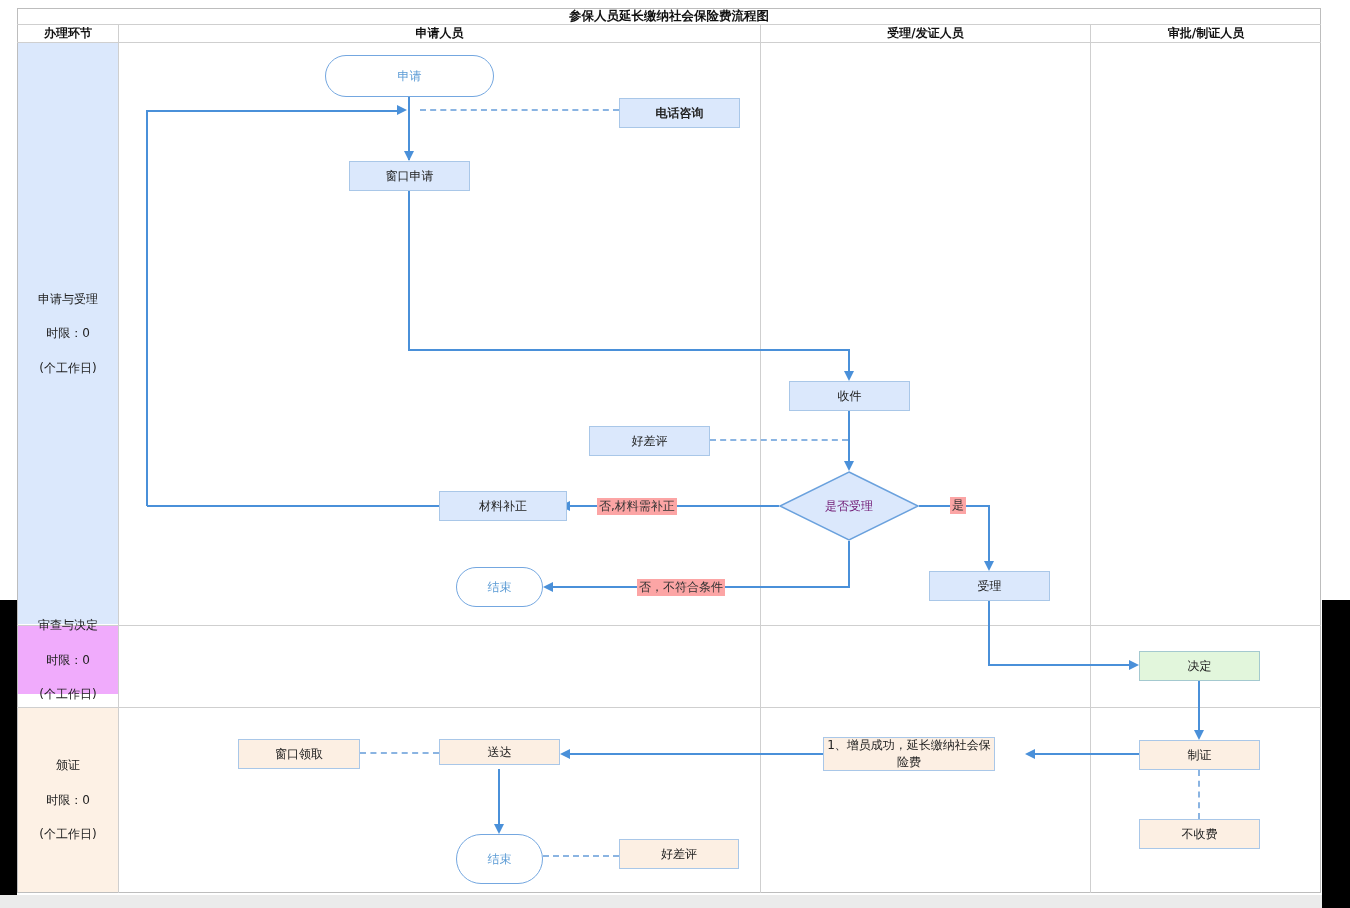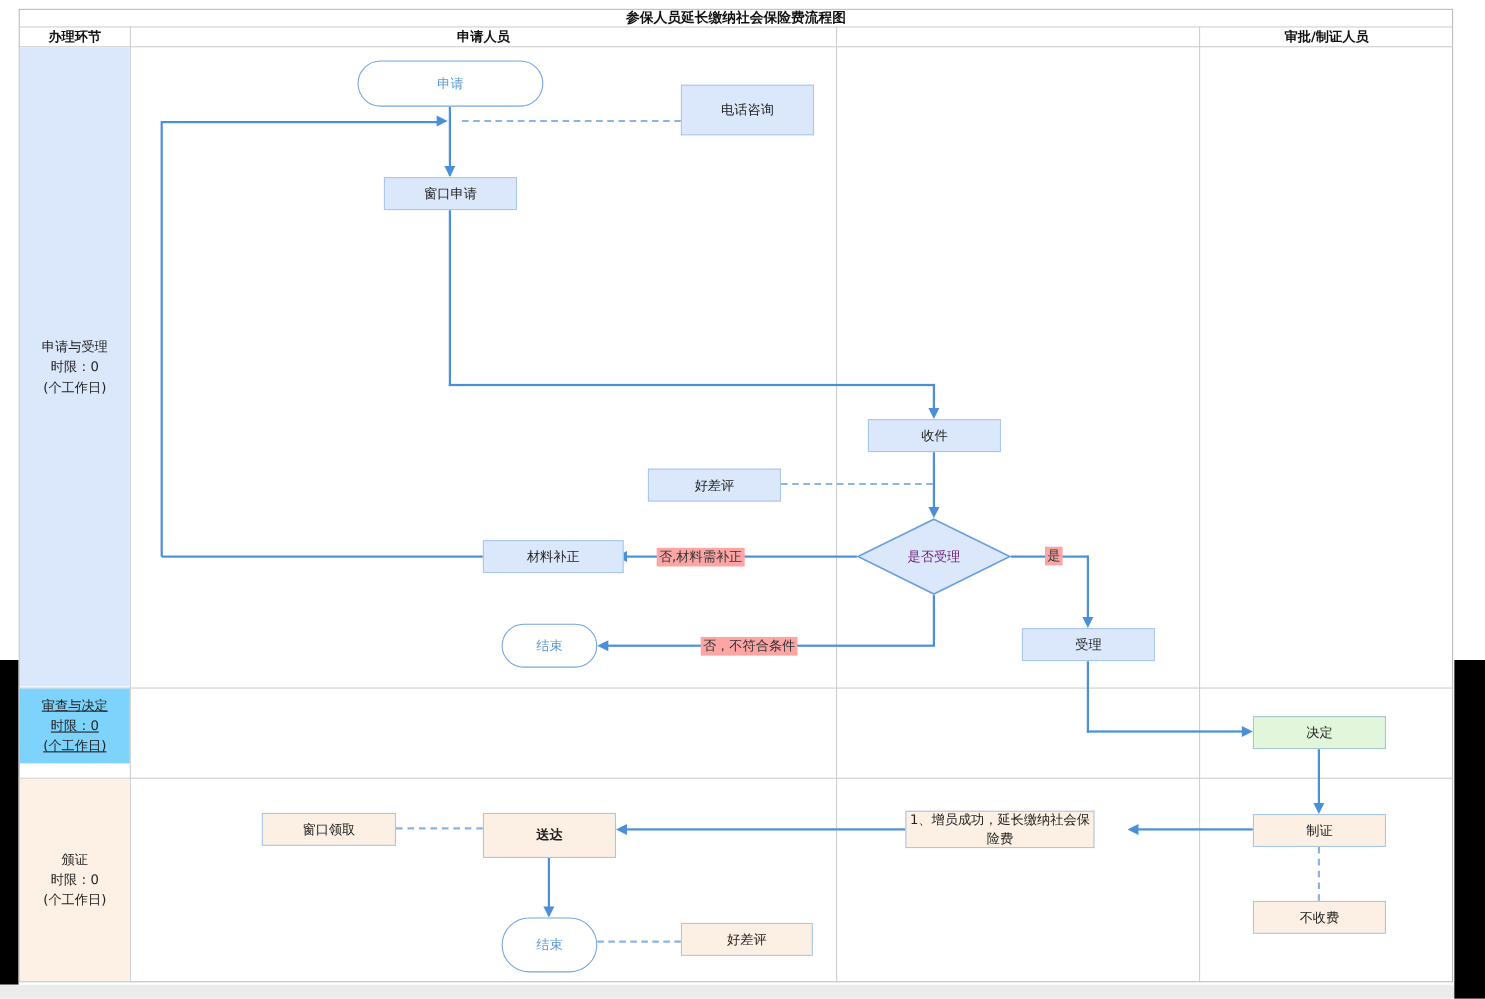--- a/index.html
+++ b/index.html
@@ -14,21 +14,21 @@
   .black-zone{position:absolute;background:#000;}
   .canvas-bar{position:absolute;background:#ebebeb;}
   .page{position:absolute;left:17px;top:0;width:1305px;height:895px;background:#fff;}
   .frame{position:absolute;left:17px;top:8px;width:1304px;height:885px;border:1px solid var(--tborder);}
   .gridline{position:absolute;background:#cfcfcf;}
   .title-row{position:absolute;left:17px;top:8px;width:1304px;height:17px;
     display:flex;align-items:center;justify-content:center;font-size:12.5px;font-weight:bold;color:#111;}
   .hcell{position:absolute;top:25px;height:17px;display:flex;align-items:center;justify-content:center;
     font-size:12px;font-weight:bold;color:#111;}
   .lane-cell{position:absolute;left:18px;width:100px;display:flex;flex-direction:column;
-    align-items:center;justify-content:center;font-size:12px;color:#222;line-height:1.55;text-align:center;}
+    align-items:center;justify-content:center;font-size:12px;color:#222;line-height:1.55;text-align:center;gap:16px;}
   .node{position:absolute;display:flex;align-items:center;justify-content:center;
     font-size:12px;color:#222;border:1px solid #a9c7e8;text-align:center;}
   .fill-blue{background:#dbe8fc;}
   .fill-green{background:#e2f6dc;border-color:#a4c9cf;}
   .fill-orange{background:#fcefe3;}
   .stadium{background:#fff;border:1.5px solid #74a7e0;border-radius:999px;color:#5b9bd5;}
   .hline{position:absolute;height:2px;background:var(--line);}
   .vline{position:absolute;width:2px;background:var(--line);}
   .hdash{position:absolute;height:0;border-top:2px dashed var(--dash);}
   .vdash{position:absolute;width:0;border-left:2px dashed var(--dash);}
@@ -58,28 +58,29 @@
   <div class="gridline" style="left:17px;top:42px;width:1304px;height:1px;"></div>
   <div class="gridline" style="left:17px;top:625px;width:1304px;height:1px;"></div>
   <div class="gridline" style="left:17px;top:707px;width:1304px;height:1px;"></div>
   <div class="gridline" style="left:118px;top:24px;width:1px;height:869px;"></div>
   <div class="gridline" style="left:760px;top:24px;width:1px;height:869px;"></div>
   <div class="gridline" style="left:1090px;top:24px;width:1px;height:869px;"></div>
 
   <div class="title-row">参保人员延长缴纳社会保险费流程图</div>
   <div class="hcell" style="left:18px;width:100px;">办理环节</div>
   <div class="hcell" style="left:119px;width:641px;">申请人员</div>
+  <div class="hcell" style="left:761px;width:329px;">受理/发证人员</div>
   <div class="hcell" style="left:1091px;width:230px;">审批/制证人员</div>
 
   <div class="lane-cell fill-blue" style="top:43px;height:581px;background:#dbe8fc;">
     <span>申请与受理</span>
     <span>时限：0</span>
     <span>(个工作日)</span>
   </div>
-  <div class="lane-cell" style="top:626px;height:68px;background:#7dd3fc;text-decoration:underline;">
+  <div class="lane-cell" style="top:626px;height:68px;background:#f0abfc;">
     <span>审查与决定</span>
     <span>时限：0</span>
     <span>(个工作日)</span>
   </div>
   <div class="lane-cell" style="top:708px;height:184px;background:#fdf1e5;">
     <span>颁证</span>
     <span>时限：0</span>
     <span>(个工作日)</span>
   </div>
 
@@ -120,37 +121,37 @@
   <div class="ah ah-down" style="left:1194px;top:730px;"></div>
   <div class="ah ah-left" style="left:1025px;top:749px;"></div>
   <div class="ah ah-left" style="left:560px;top:749px;"></div>
   <div class="ah ah-down" style="left:494px;top:824px;"></div>
 
   <div class="edge-label" style="left:597px;top:498px;">否,材料需补正</div>
   <div class="edge-label" style="left:637px;top:579px;">否，不符合条件</div>
   <div class="edge-label" style="left:950px;top:497px;">是</div>
 
   <div class="node stadium" style="left:325px;top:55px;width:169px;height:42px;">申请</div>
-  <div class="node fill-blue" style="left:619px;top:77px;width:121px;height:46px;">电话咨询</div>
+  <div class="node fill-blue" style="left:619px;top:98px;width:121px;height:30px;font-weight:bold;">电话咨询</div>
   <div class="node fill-blue" style="left:349px;top:161px;width:121px;height:30px;">窗口申请</div>
   <div class="node fill-blue" style="left:789px;top:381px;width:121px;height:30px;">收件</div>
   <div class="node fill-blue" style="left:589px;top:426px;width:121px;height:30px;">好差评</div>
 
   <div class="diamond-wrap">
     <svg width="142" height="70" viewBox="0 0 142 70">
       <polygon points="71,1 140,35 71,69 2,35" fill="#dbe8fc" stroke="#6aa1dd" stroke-width="1.5"></polygon>
     </svg>
     <span class="diamond-label">是否受理</span>
   </div>
 
   <div class="node fill-blue" style="left:439px;top:491px;width:128px;height:30px;">材料补正</div>
   <div class="node stadium" style="left:456px;top:567px;width:87px;height:40px;">结束</div>
   <div class="node fill-blue" style="left:929px;top:571px;width:121px;height:30px;">受理</div>
   <div class="node fill-green" style="left:1139px;top:651px;width:121px;height:30px;">决定</div>
   <div class="node fill-orange" style="left:1139px;top:740px;width:121px;height:30px;">制证</div>
   <div class="node fill-orange" style="left:823px;top:737px;width:172px;height:34px;">1、增员成功，延长缴纳社会保险费</div>
-  <div class="node fill-orange" style="left:439px;top:739px;width:121px;height:41px;font-weight:bold;">送达</div>
+  <div class="node fill-orange" style="left:439px;top:739px;width:121px;height:26px;">送达</div>
   <div class="node fill-orange" style="left:238px;top:739px;width:122px;height:30px;">窗口领取</div>
   <div class="node stadium" style="left:456px;top:834px;width:87px;height:50px;">结束</div>
   <div class="node fill-orange" style="left:619px;top:839px;width:120px;height:30px;">好差评</div>
   <div class="node fill-orange" style="left:1139px;top:819px;width:121px;height:30px;">不收费</div>
 
 </div>
 
 </body></html>

